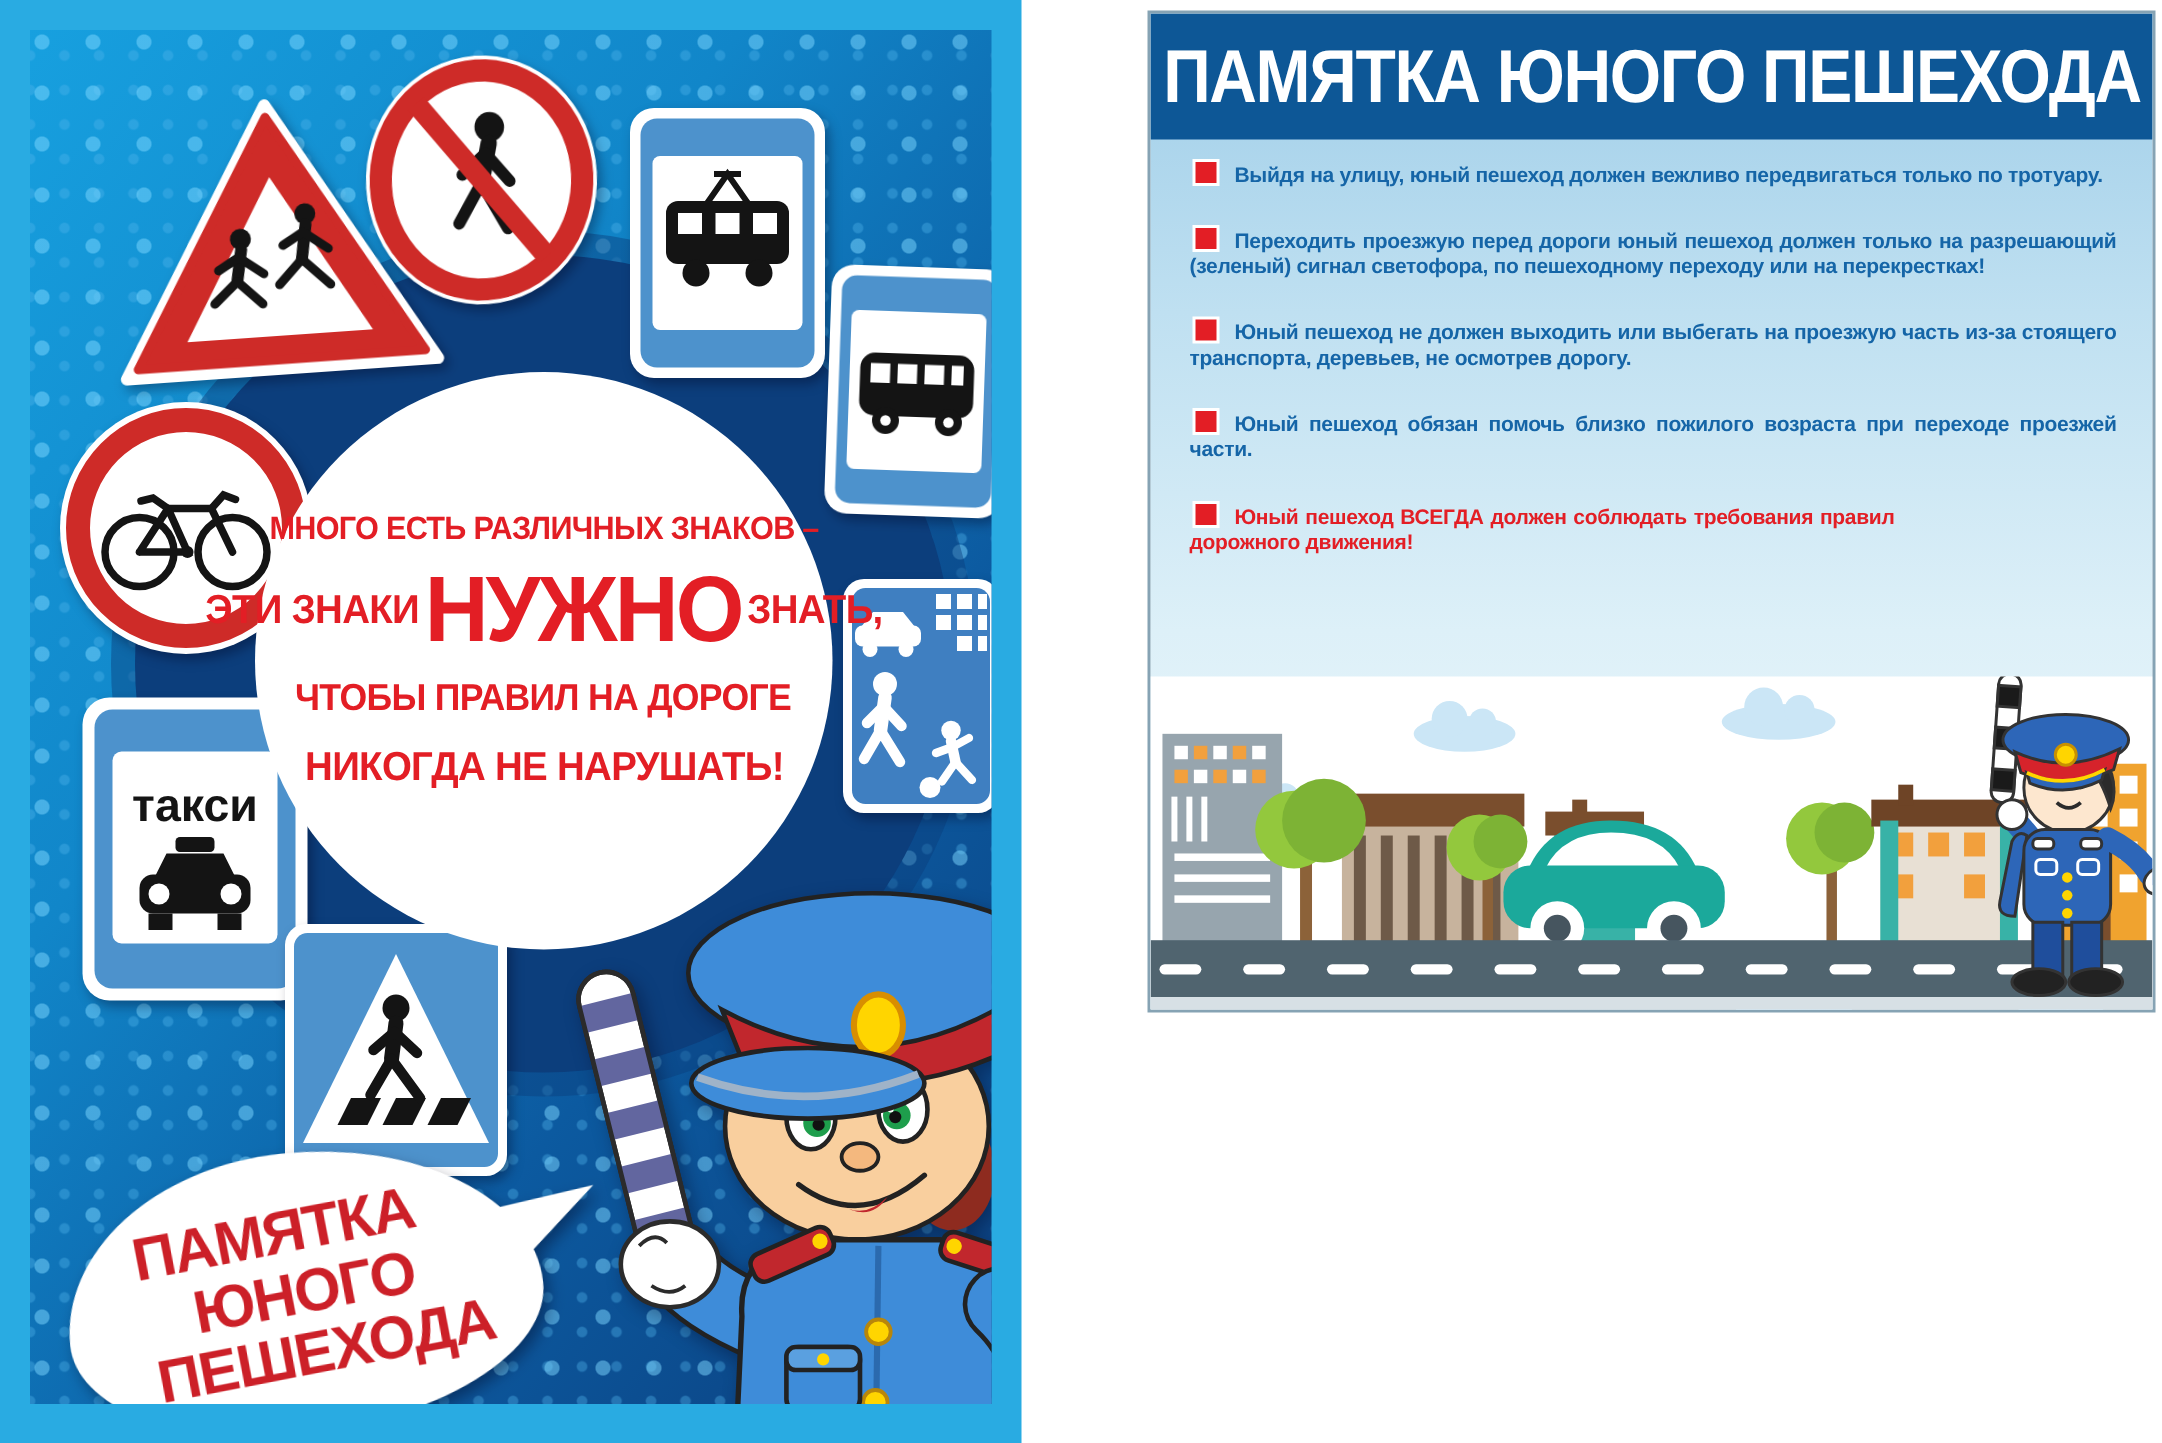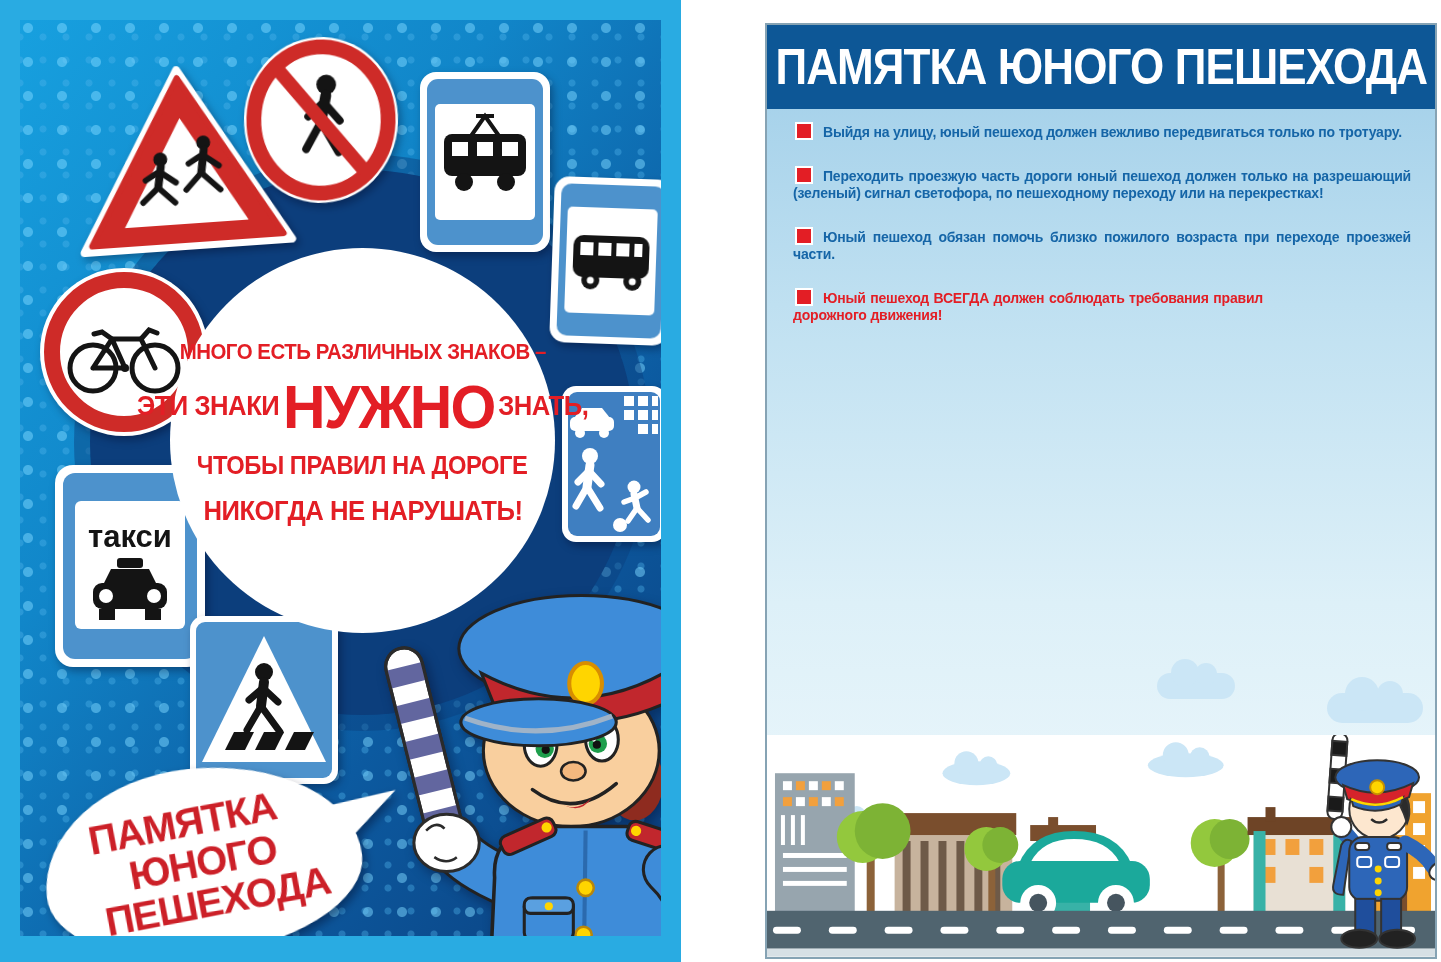--- a/index.html
+++ b/index.html
@@ -45,23 +45,23 @@
     filter:drop-shadow(3px 5px 5px rgba(0,0,25,.4));}
   .bubble::after{content:"";position:absolute;right:-44px;top:22%;width:0;height:0;
     border-left:64px solid #ffffff;border-top:10px solid transparent;border-bottom:30px solid transparent;
     transform:rotate(-16deg);}
   .bubble-text{transform:rotate(-5deg);text-align:center;color:#CC2028;font-weight:bold;
     font-size:40px;line-height:1.04;letter-spacing:-1px;}
   .bubble-text .b1{margin-right:26px;}
   .bubble-text .b3{margin-left:14px;}
 
   
-  .right-panel{position:absolute;left:765px;top:7px;width:672px;height:936px;
+  .right-panel{position:absolute;left:765px;top:7px;width:672px;height:668px;
     background:linear-gradient(180deg,#9ECDE8 0%,#BFE0F1 30%,#DDF0F8 62%,#F2FAFD 100%);
-    border:2px solid #86A3B4;overflow:hidden;margin-top:16px;}
+    border:2px solid #86A3B4;overflow:hidden;}
   .title-bar{height:84px;background:#0D5796;display:flex;align-items:center;justify-content:center;}
   .title-bar h1{margin:0;color:#ffffff;font-size:50px;font-weight:bold;letter-spacing:-1px;
     transform:scaleX(.88);white-space:nowrap;}
   .rules{padding:14px 24px 0 26px;}
   .rule{margin:0 0 26px 0;color:#1565A7;font-weight:bold;font-size:14px;line-height:1.22;
     text-align:justify;letter-spacing:-.2px;}
   .rule .sq{display:inline-block;width:14px;height:14px;background:#E31E25;
     box-shadow:0 0 0 2px #ffffff;margin:0 12px 0 4px;transform:translateY(1px);}
   .rule.red{color:#E31E25;max-width:470px;}
   .cloud{position:absolute;background:#CBE6F6;border-radius:50px;z-index:1;}
@@ -326,21 +326,22 @@
   </section>
 
   <section class="right-panel">
 
     <header class="title-bar">
       <h1>ПАМЯТКА ЮНОГО ПЕШЕХОДА</h1>
     </header>
 
     <div class="rules">
       <p class="rule"><span class="sq"></span><span>Выйдя на улицу, юный пешеход должен вежливо передвигаться только по тротуару.</span></p>
-      <p class="rule"><span class="sq"></span><span>Переходить проезжую часть дороги юный пешеход должен только на разрешающий (зеленый) сигнал светофора, по пешеходному переходу или на перекрестках!</span></p>
+      <p class="rule"><span class="sq"></span><span>Переходить проезжую перед дороги юный пешеход должен только на разрешающий (зеленый) сигнал светофора, по пешеходному переходу или на перекрестках!</span></p>
+      <p class="rule"><span class="sq"></span><span>Юный пешеход не должен выходить или выбегать на проезжую часть из-за стоящего транспорта, деревьев, не осмотрев дорогу.</span></p>
       <p class="rule"><span class="sq"></span><span>Юный пешеход обязан помочь близко пожилого возраста при переходе проезжей части.</span></p>
       <p class="rule red"><span class="sq"></span><span>Юный пешеход ВСЕГДА должен соблюдать требования правил дорожного движения!</span></p>
     </div>
 
     <div class="cloud" id="cloud-a"></div>
     <div class="cloud" id="cloud-b"></div>
 
     <div class="scene">
       <svg viewBox="0 0 670 222">
 

